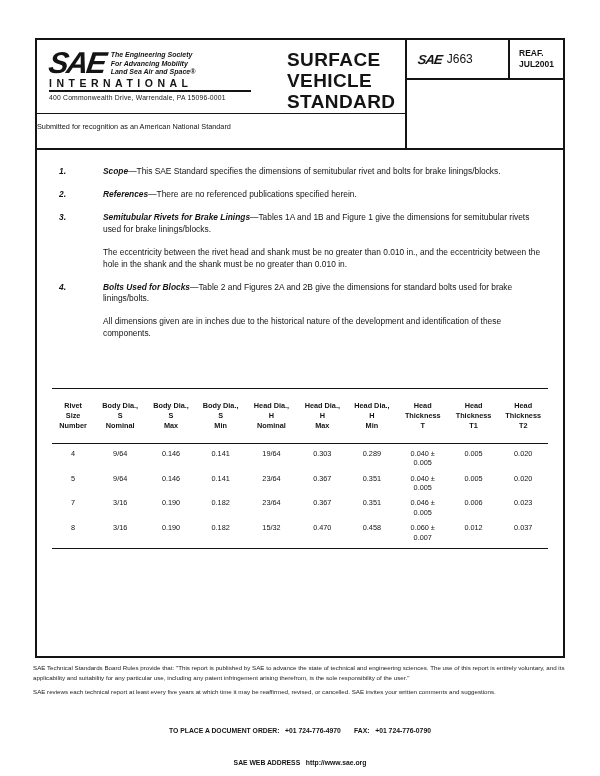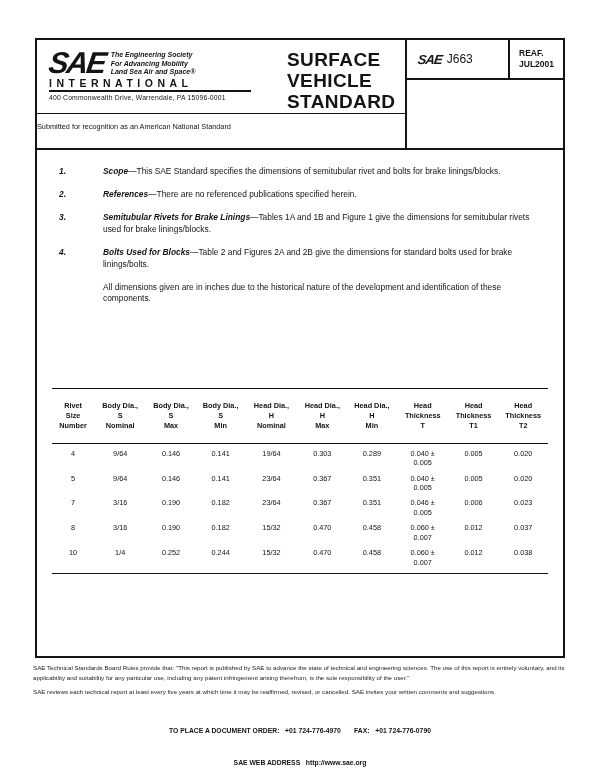--- a/index.html
+++ b/index.html
@@ -122,20 +122,24 @@
         <span class="para-num">1.</span>
         <span class="para-body"><span class="para-heading">Scope</span><span>—This SAE Standard specifies the dimensions of semitubular rivet and bolts for brake linings/blocks.</span></span>
       </div>
       <div class="para">
         <span class="para-num">2.</span>
         <span class="para-body"><span class="para-heading">References</span><span>—There are no referenced publications specified herein.</span></span>
       </div>
       <div class="para">
         <span class="para-num">3.</span>
         <span class="para-body"><span class="para-heading">Semitubular Rivets for Brake Linings</span><span>—Tables 1A and 1B and Figure 1 give the dimensions for semitubular rivets used for brake linings/blocks.</span></span>
+      </div>
+      <div class="para">
+        <span class="para-num"></span>
+        <span class="para-body"><span>The eccentricity between the rivet head and shank must be no greater than 0.010 in., and the eccentricity between the hole in the shank and the shank must be no greater than 0.010 in.</span></span>
       </div>
       <div class="para">
         <span class="para-num">4.</span>
         <span class="para-body"><span class="para-heading">Bolts Used for Blocks</span><span>—Table 2 and Figures 2A and 2B give the dimensions for standard bolts used for brake linings/bolts.</span></span>
       </div>
       <div class="para">
         <span class="para-num"></span>
         <span class="para-body"><span>All dimensions given are in inches due to the historical nature of the development and identification of these components.</span></span>
       </div>
     </div>
@@ -234,33 +238,20 @@
               <td>0.190</td>
               <td>0.182</td>
               <td>15/32</td>
               <td>0.470</td>
               <td>0.458</td>
               <td>0.060 ±
 0.007</td>
               <td>0.012</td>
               <td>0.037</td>
           </tr>
-          <tr>
-            <td>10</td>
-              <td>1/4</td>
-              <td>0.252</td>
-              <td>0.244</td>
-              <td>15/32</td>
-              <td>0.470</td>
-              <td>0.458</td>
-              <td>0.060 ±
-0.007</td>
-              <td>0.012</td>
-              <td>0.038</td>
-          </tr>
         </tbody>
       </table>
     </div>
 
   </div>
 
   <div class="footer">
     <div class="legal">SAE Technical Standards Board Rules provide that: "This report is published by SAE to advance the state of technical and engineering sciences. The use of this report is entirely voluntary, and its applicability and suitability for any particular use, including any patent infringement arising therefrom, is the sole responsibility of the user."</div>
     <div class="legal">SAE reviews each technical report at least every five years at which time it may be reaffirmed, revised, or cancelled. SAE invites your written comments and suggestions.</div>
     <div class="order-block">

